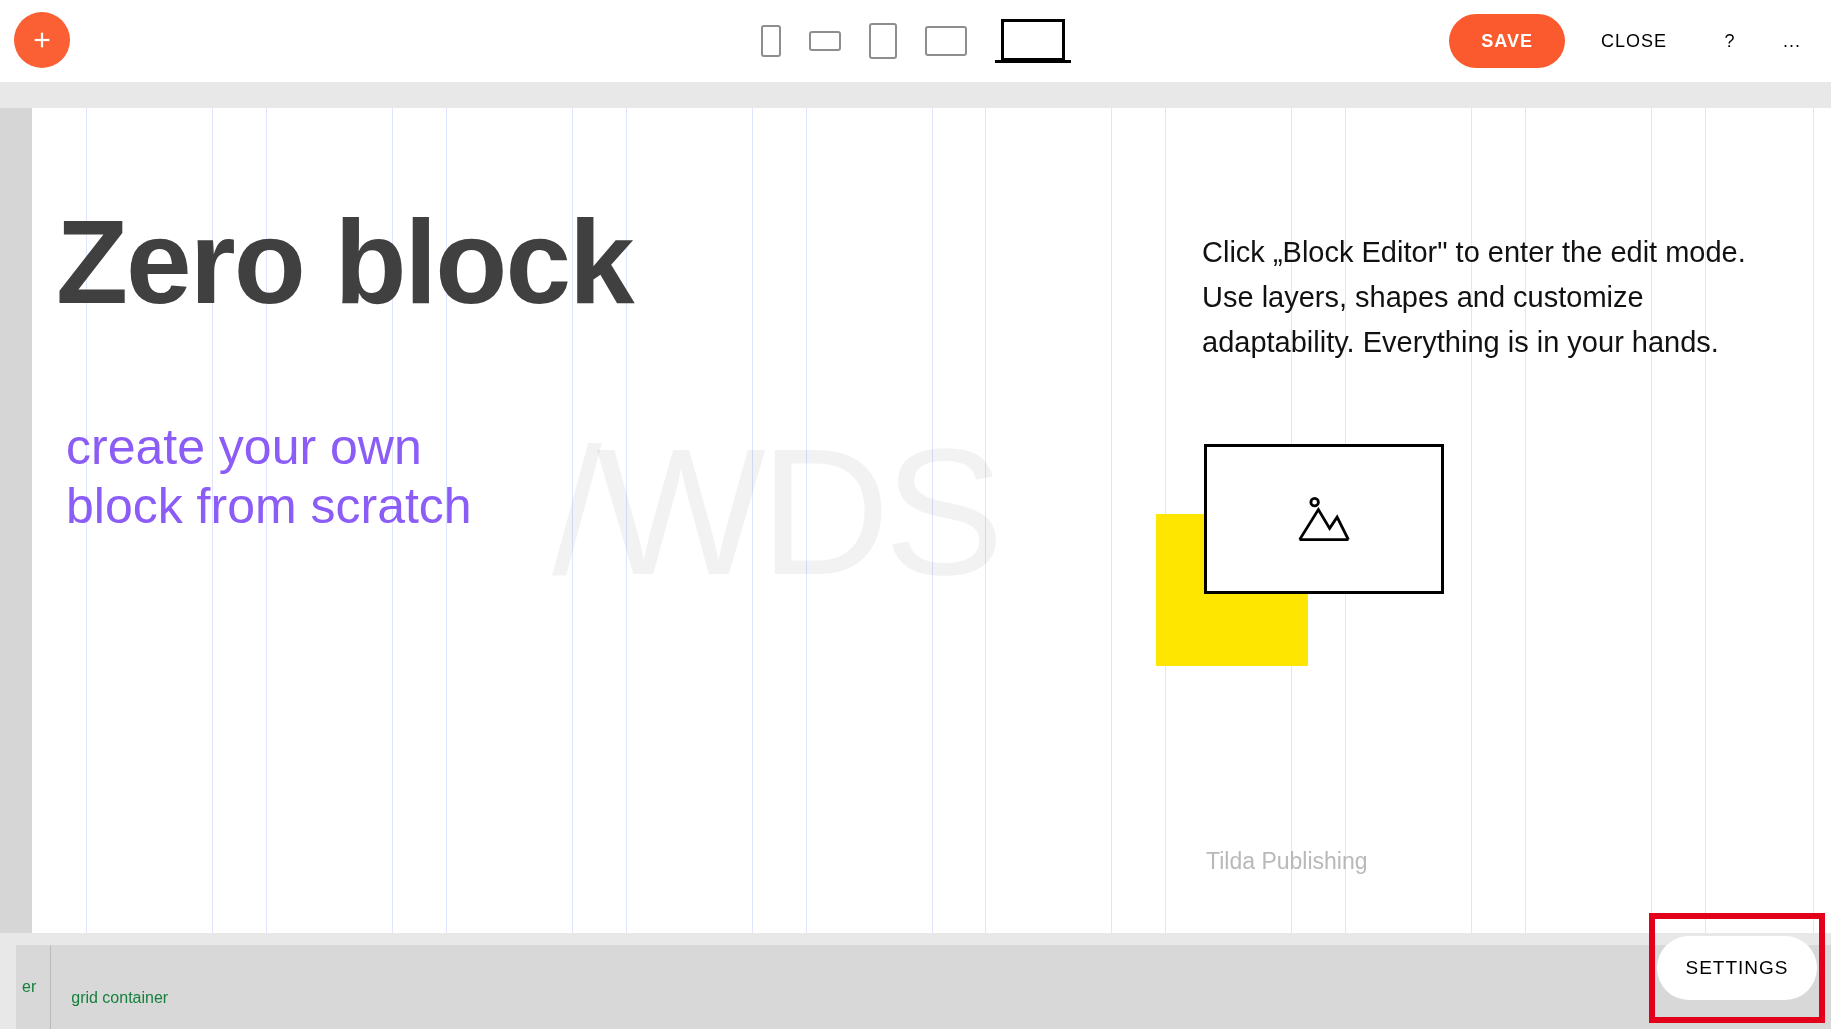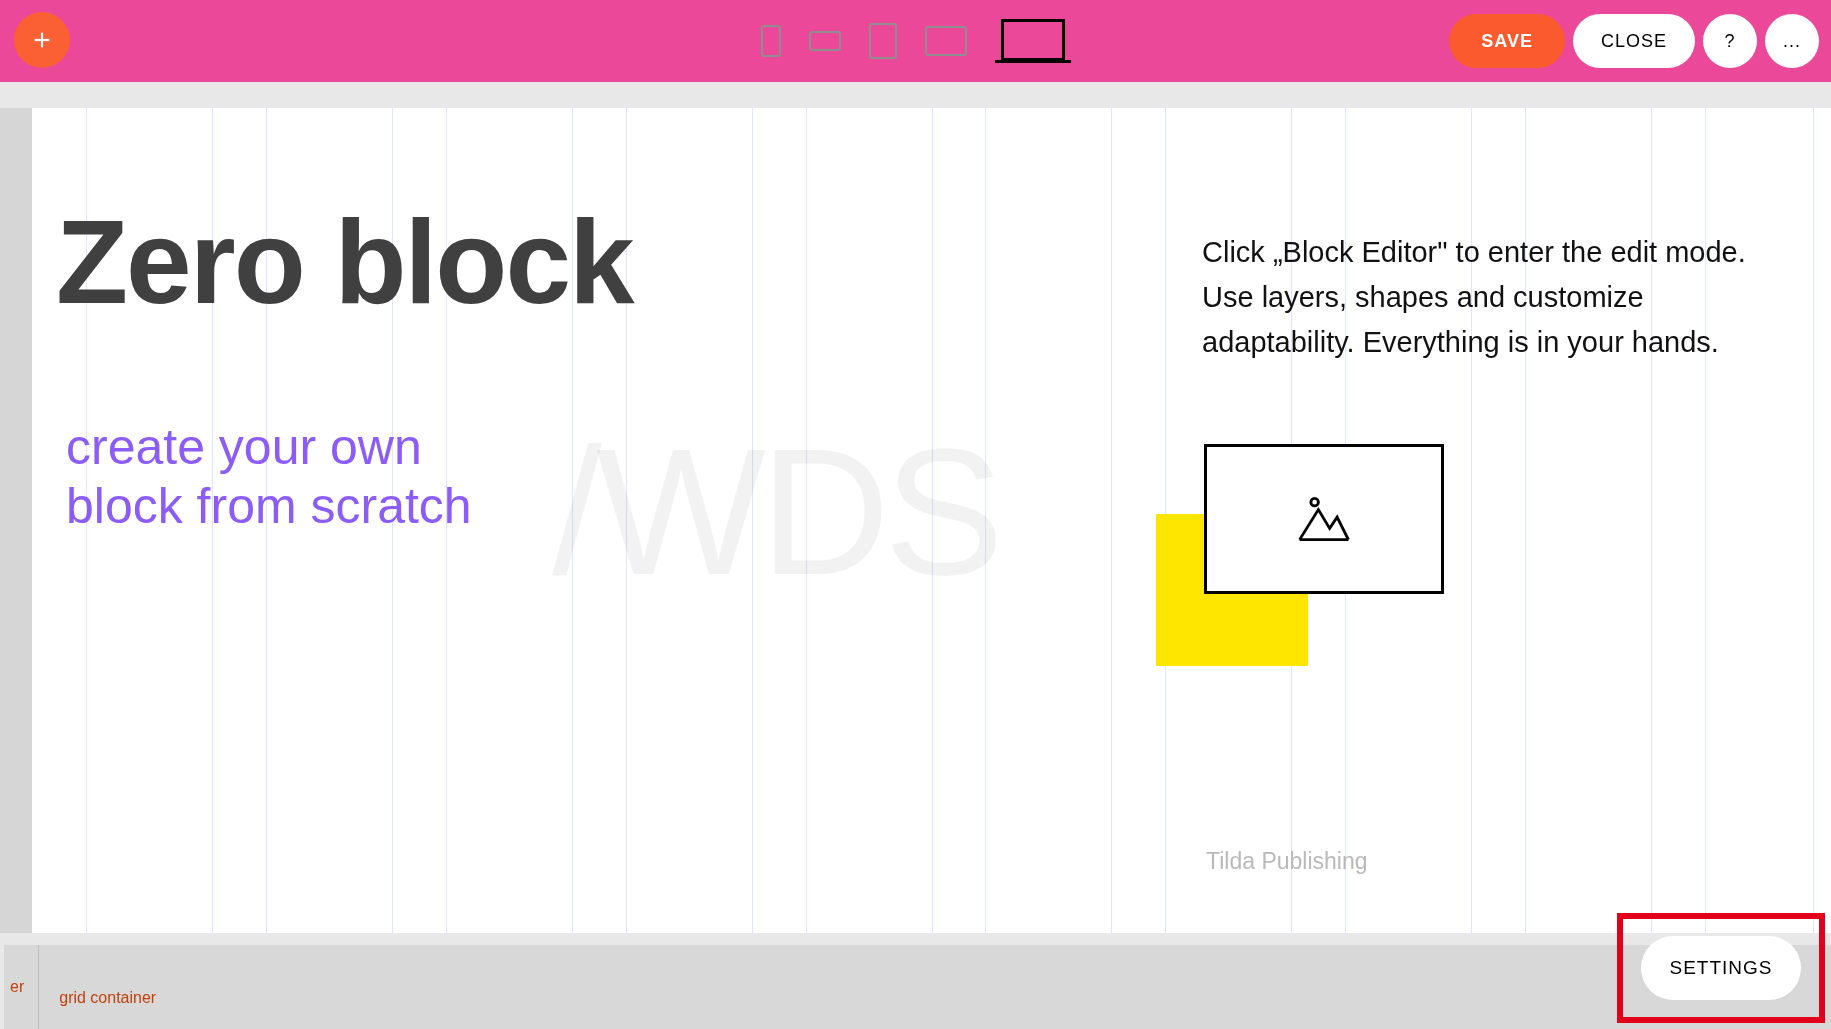--- a/index.html
+++ b/index.html
@@ -2,21 +2,21 @@
 <html><head>
 <meta charset="utf-8">
 <style>
   * { box-sizing: border-box; margin: 0; padding: 0; }
   html, body { width: 100%; height: 100%; font-family: Arial, Helvetica, sans-serif; background:#e8e8e8; }
   body { overflow:hidden; }
 
   
   .topbar {
     position:absolute; left:0; right:0; top:0; height:82px;
-    background:#ec4899;
+    background:#ffffff;
     display:flex; align-items:center;
   }
   .add-btn {
     position:absolute; left:14px; top:12px;
     width:56px; height:56px; border-radius:50%;
     background:#fa6034;
     display:flex; align-items:center; justify-content:center;
     cursor:pointer;
   }
   .add-btn svg { width:22px; height:22px; stroke:#fff; }
@@ -100,31 +100,31 @@
     display:flex; align-items:center; justify-content:center;
   }
   .img-frame svg { width:60px; height:60px; }
   .credit {
     position:absolute; left:1174px; top:740px;
     font-size:23px; color:#b9b9b9;text-align:right;
   }
 
   
   .bottombar {
-    position:absolute; left:4px; right:0; bottom:0; height:84px;
+    position:absolute; left:16px; right:0; bottom:0; height:84px;
     background:#d8d8d8;
     display:flex; align-items:center;
-    font-size:16px; color:#c2410c;
+    font-size:16px; color:#15803d;
   }
   .crumb-cut { padding-left:6px; padding-right:14px; border-right:1px solid #bbb; height:100%; display:flex; align-items:center;}
   .crumb { padding:0 20px;margin-top:22px; }
 
   .settings-highlight {
     position:absolute; right:6px; bottom:6px;
-    width:208px; height:110px;
+    width:176px; height:110px;
     border:6px solid #e2001a;
     display:flex; align-items:center; justify-content:center;
     z-index:50;
   }
   .settings-pill {
     height:64px; border-radius:32px; background:#fff;
     padding:0 28px; font-size:19px; letter-spacing:1px;
     display:flex; align-items:center; justify-content:center;
     cursor:pointer; color:#000; border:none;
   }

